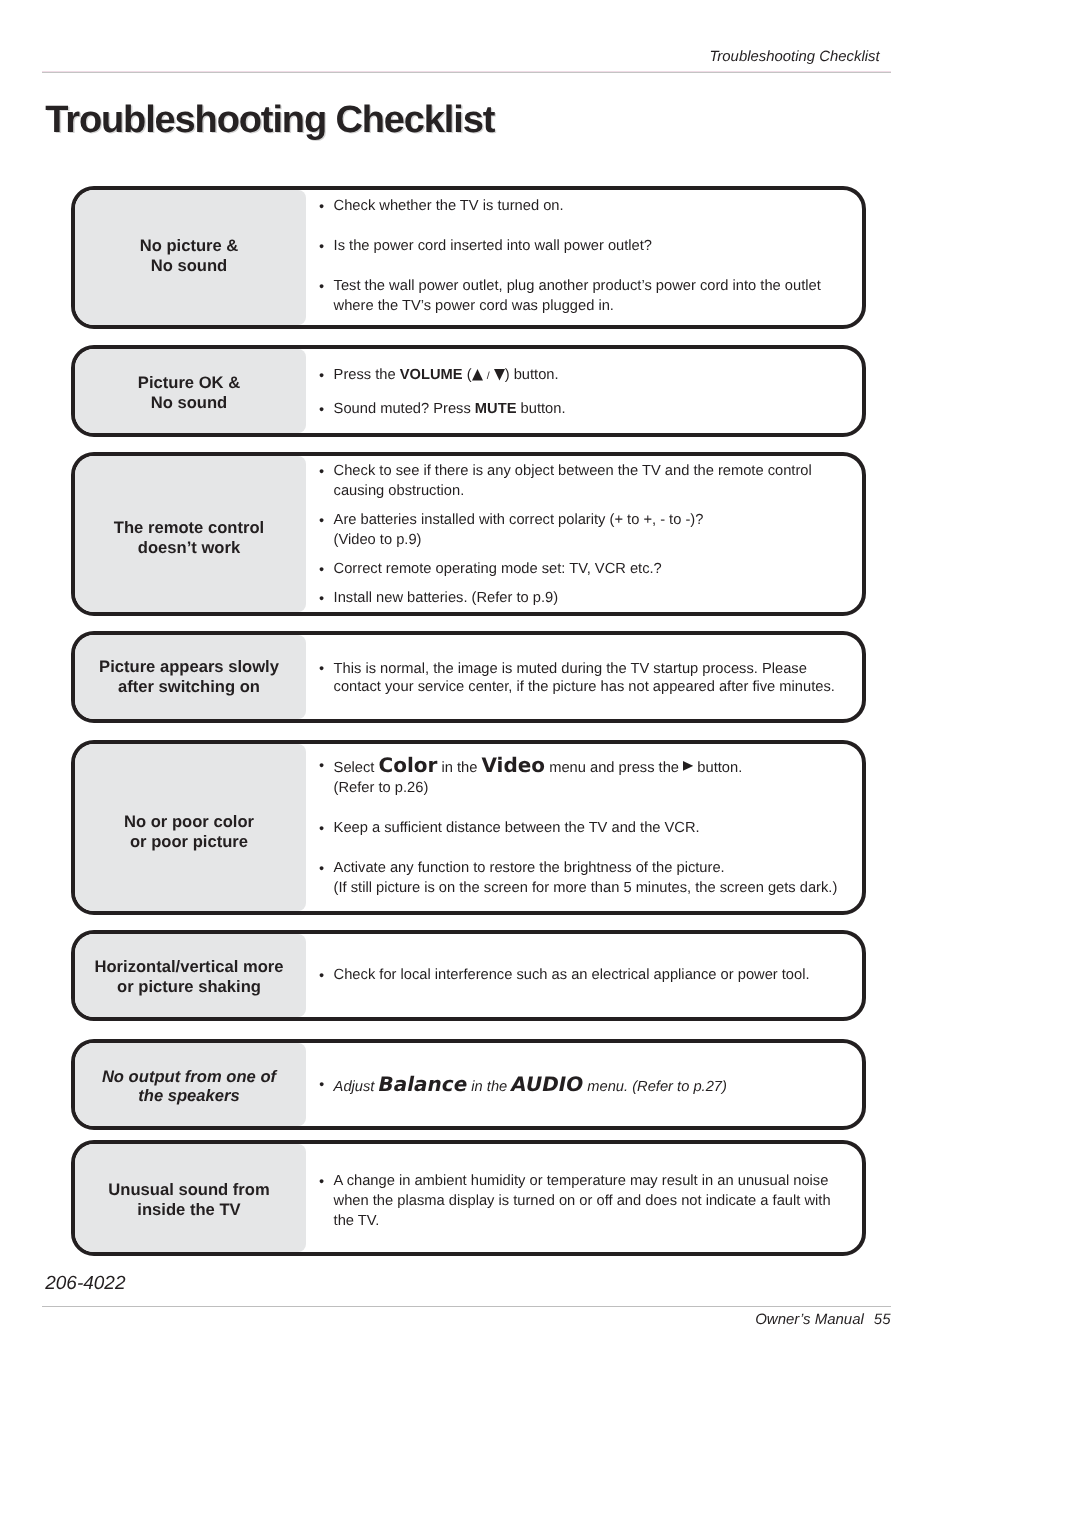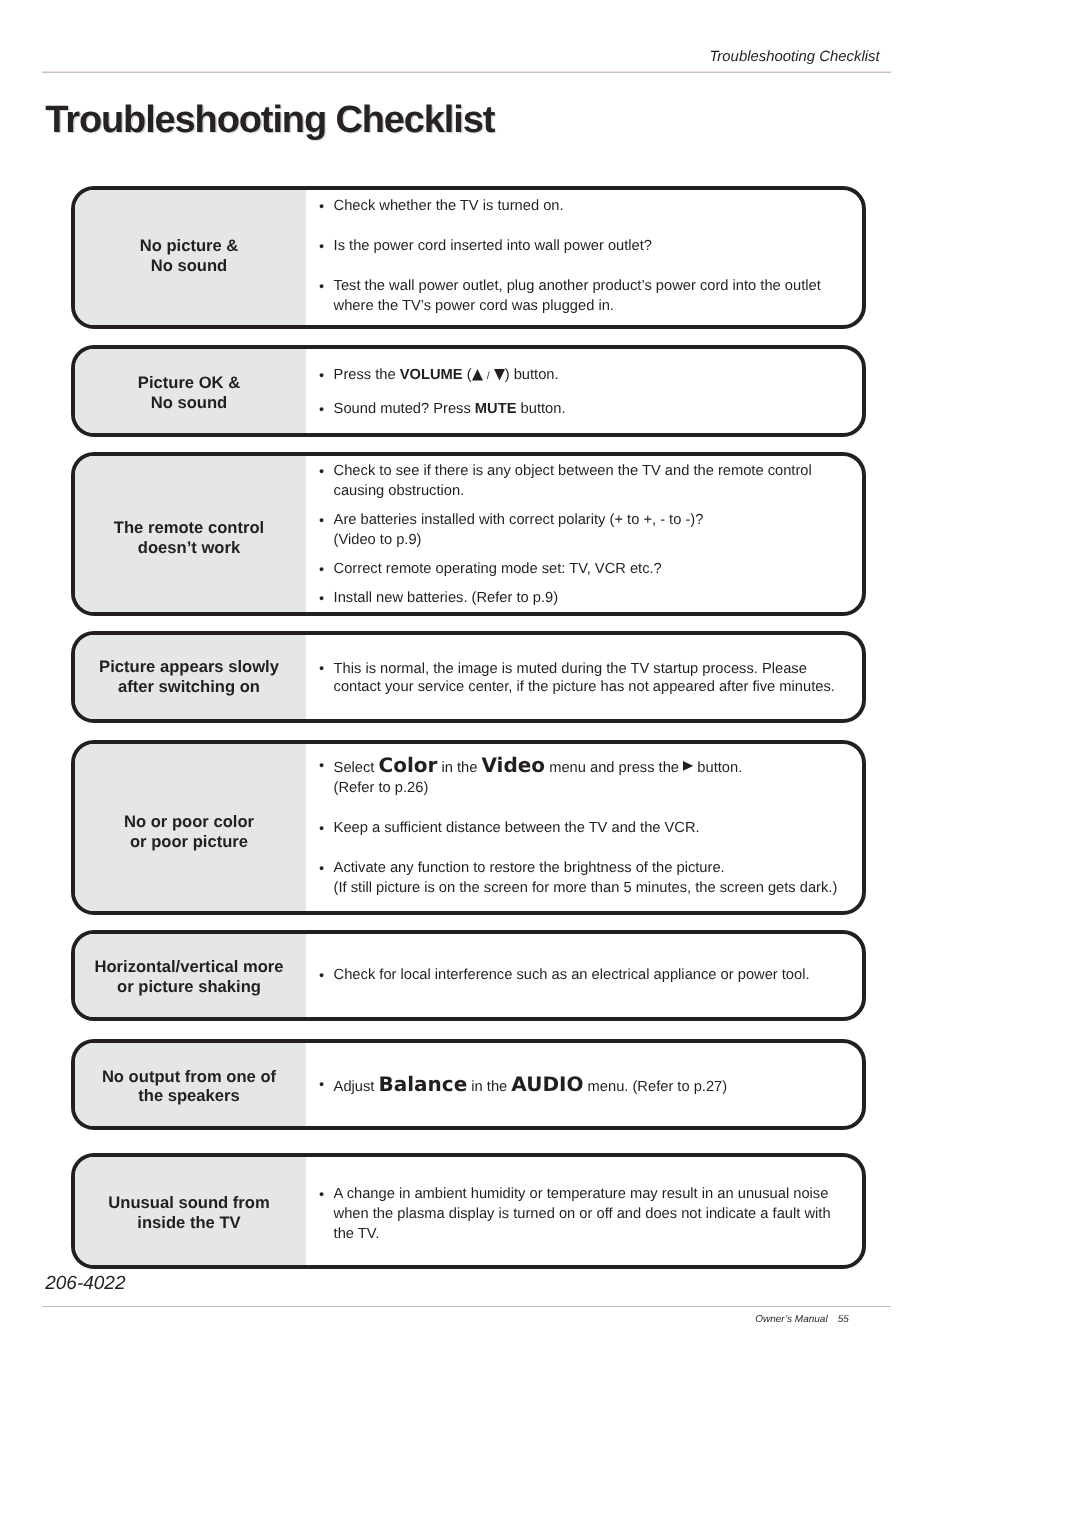--- a/index.html
+++ b/index.html
@@ -22,25 +22,25 @@
   
   .boxes{position:absolute;left:71px;top:186.3px;width:794.7px;}
   .box{position:relative;box-sizing:border-box;border:4.2px solid #231f20;border-radius:23px;
        background:#fff;display:flex;overflow:hidden;}
   .b1{height:142.6px;margin-bottom:16.1px;}
   .b2{height:92.3px;margin-bottom:14.7px;}
   .b3{height:163.7px;margin-bottom:15.2px;}
   .b4{height:92.2px;margin-bottom:16.5px;}
   .b5{height:175.4px;margin-bottom:14.7px;}
   .b6{height:91.6px;margin-bottom:17.5px;}
-  .b7{height:91.7px;margin-bottom:23px;}
+  .b7{height:91.7px;margin-bottom:10px;font-style:italic;}
   .b8{height:115.5px;}
 
   .label{flex:0 0 231px;background:#e5e6e7;padding-right:3px;box-sizing:border-box;display:flex;align-items:center;justify-content:center;
-         text-align:center;font-weight:bold;font-size:16.6px;line-height:19.7px;color:#231f20;}
+         text-align:center;font-weight:bold;font-size:16.6px;line-height:19.7px;color:#231f20;border-radius:8px;}
   .items{flex:1 1 auto;position:relative;padding-left:12px;box-sizing:border-box;}
   .item{position:relative;font-size:14.7px;line-height:20px;color:#231f20;padding-left:15.6px;
         white-space:nowrap;}
   .item:before{content:"\2022";position:absolute;left:1px;top:1px;font-size:14.7px;line-height:20px;}
   .item + .item{margin-top:var(--gap,20px);}
   .b1 .label{padding-bottom:3.4px;} .b2 .label{padding-top:3.6px;} .b3 .label{padding-top:7.4px;}
   .b4 .label{padding-bottom:0.8px;text-align:center;} .b5 .label{padding-top:8.6px;} .b6 .label{padding-top:2.8px;}
   .b7 .label{padding-top:3.4px;} .b8 .label{padding-top:3.6px;}
   .b1 .items{padding-top:5.6px;--gap:20px;}
   .b2 .items{padding-top:15.6px;--gap:13px;}
@@ -57,21 +57,21 @@
   .disp{font-family:"DejaVu Sans",sans-serif;font-weight:bold;font-size:20px;letter-spacing:0px;}
   .tri{display:inline-block;width:11px;height:11.4px;vertical-align:baseline;position:relative;top:2px;}
   .tri-r{display:inline-block;width:10.2px;height:9.8px;vertical-align:baseline;position:relative;top:-1.2px;}
   .tri-r svg{display:block;}
   .sep{font-size:10.5px;}
   .tri svg{display:block;}
 
   
   .ftr-rule{position:absolute;left:42px;top:1305.6px;width:849px;height:1.4px;background:#bebebe;}
   .ftr-left{position:absolute;left:45.2px;top:1274px;font-style:italic;font-size:19px;line-height:20px;color:#231f20;}
-  .ftr-right{position:absolute;left:755.2px;top:1310px;font-style:italic;font-size:10px;line-height:20px;
+  .ftr-right{position:absolute;left:755.2px;top:1310px;font-style:italic;font-size:15px;line-height:20px;
              color:#231f20;white-space:nowrap;}
   .ftr-right .pg{margin-left:10px;}
 </style>
 </head>
 <body>
 
 <div class="page">
 
   <div class="hdr-text">Troubleshooting Checklist</div>
   <div class="hdr-rule"></div>

